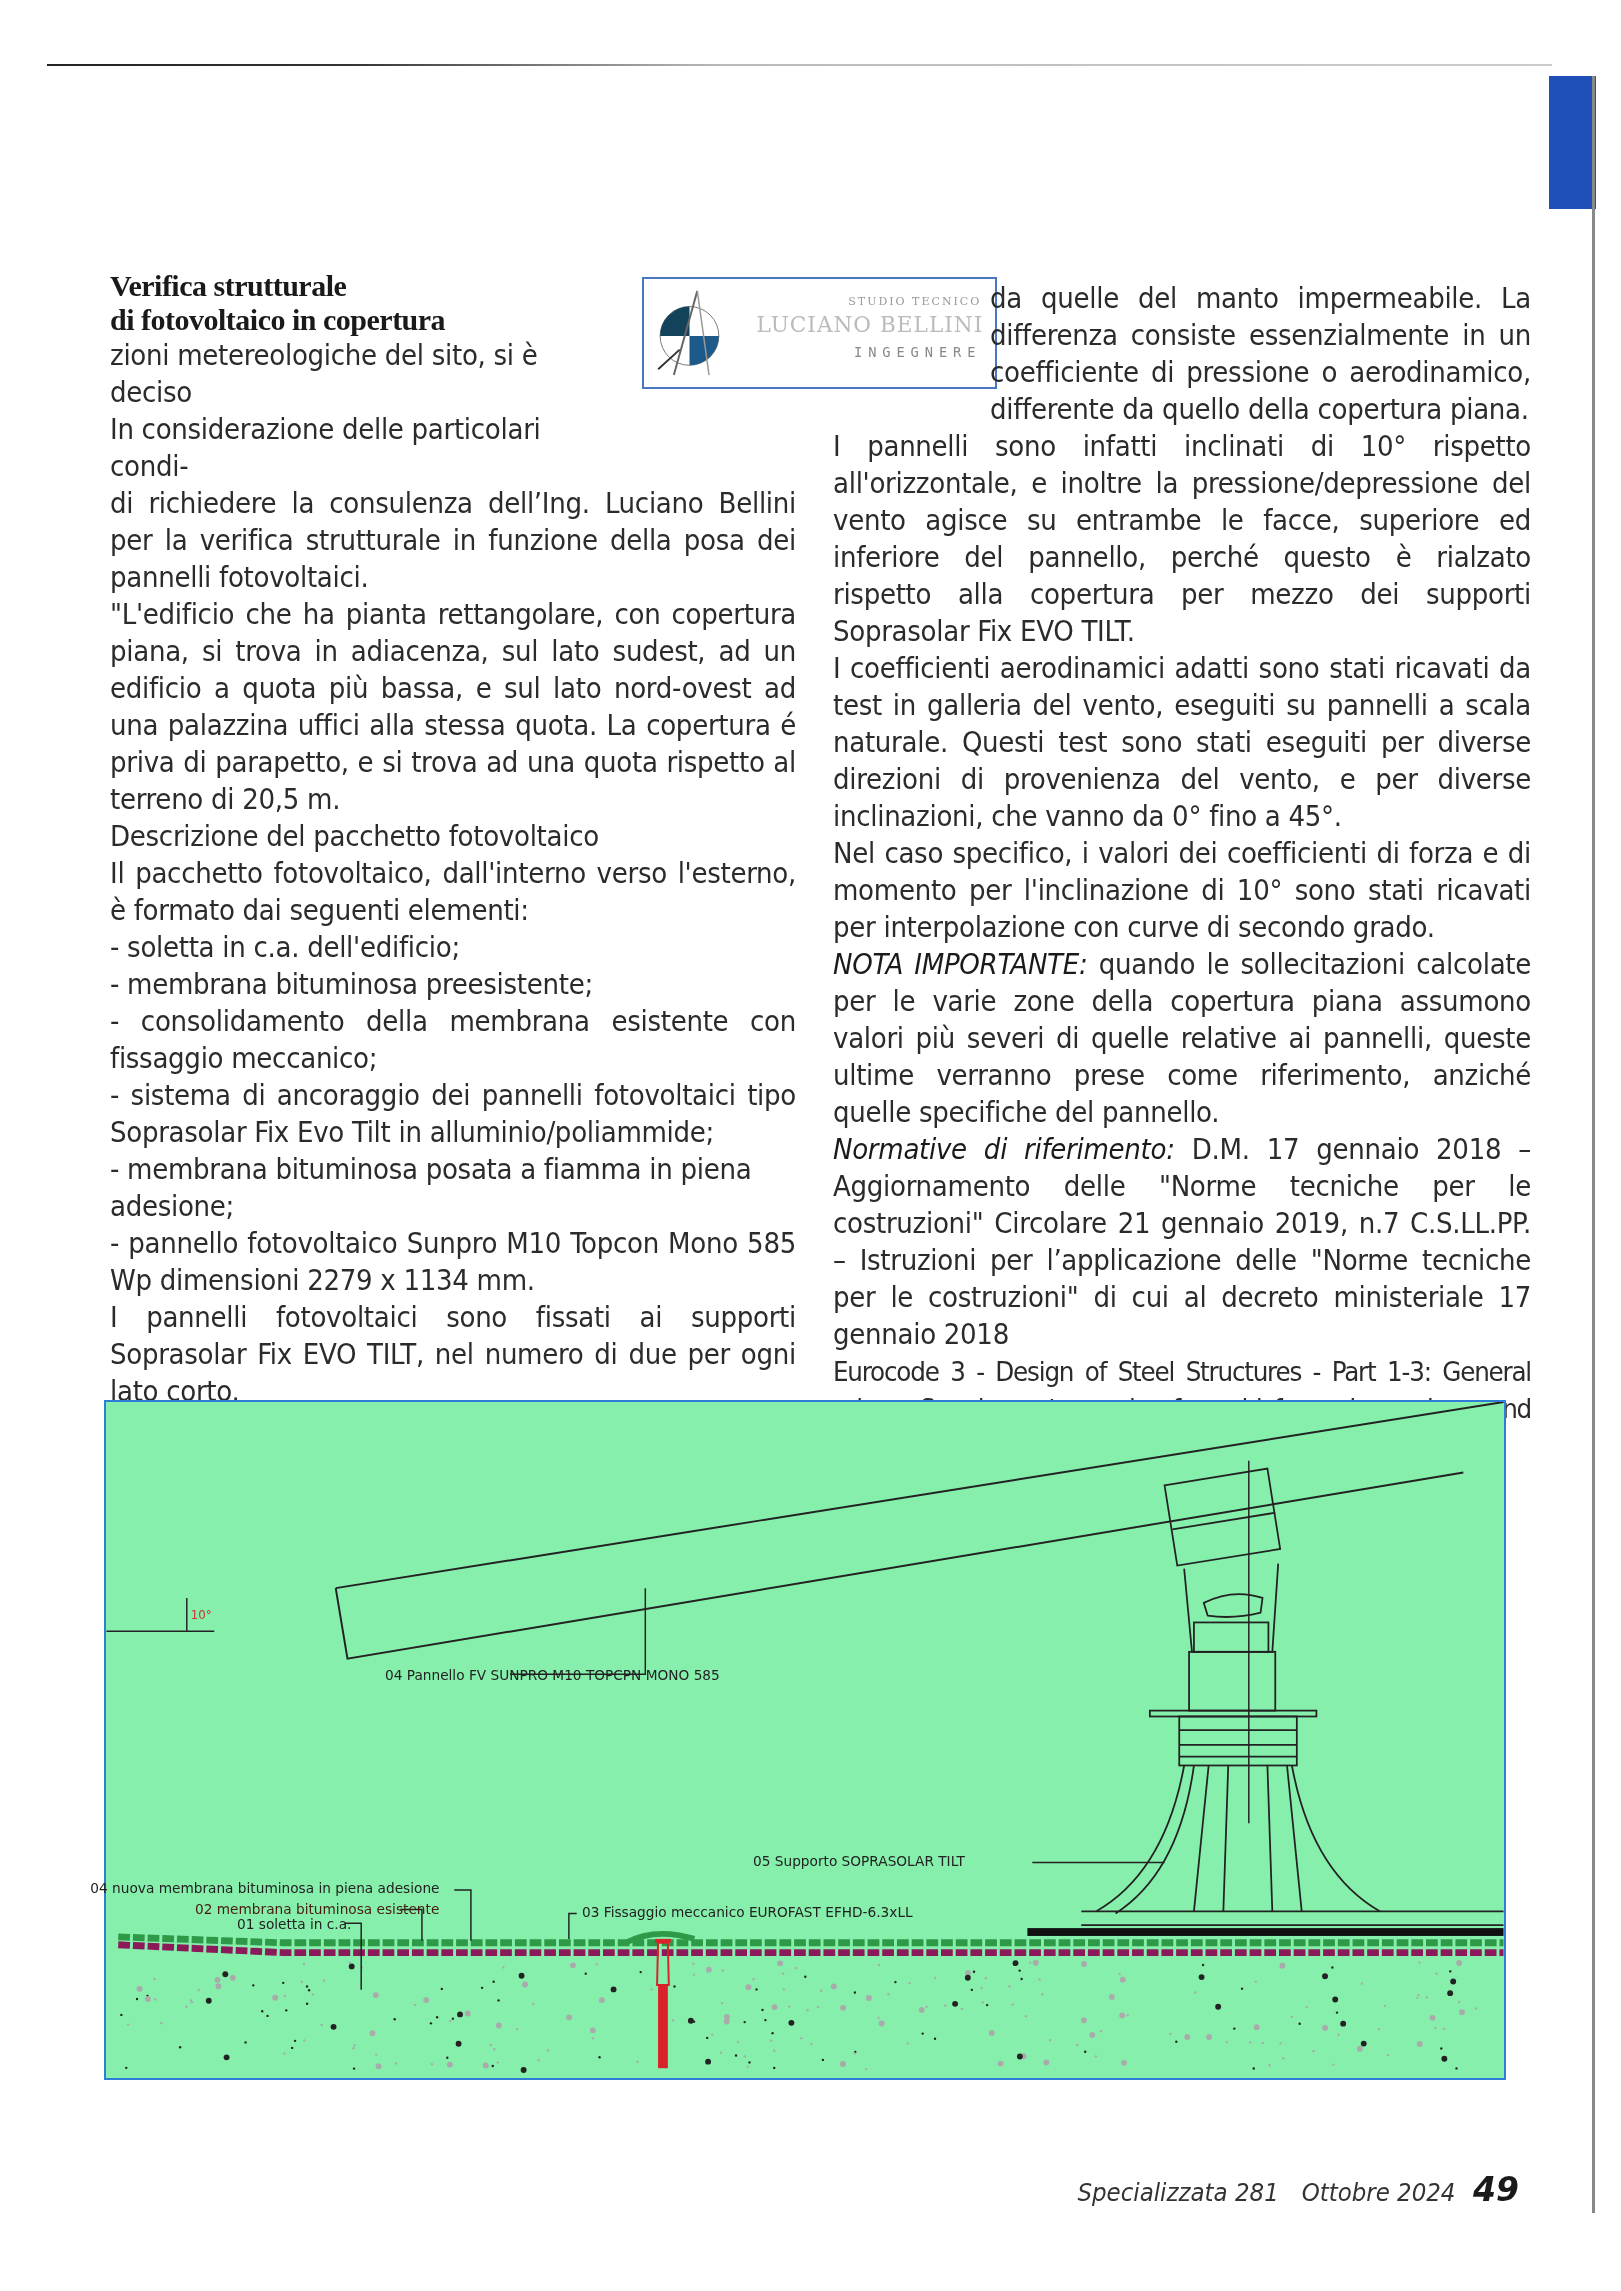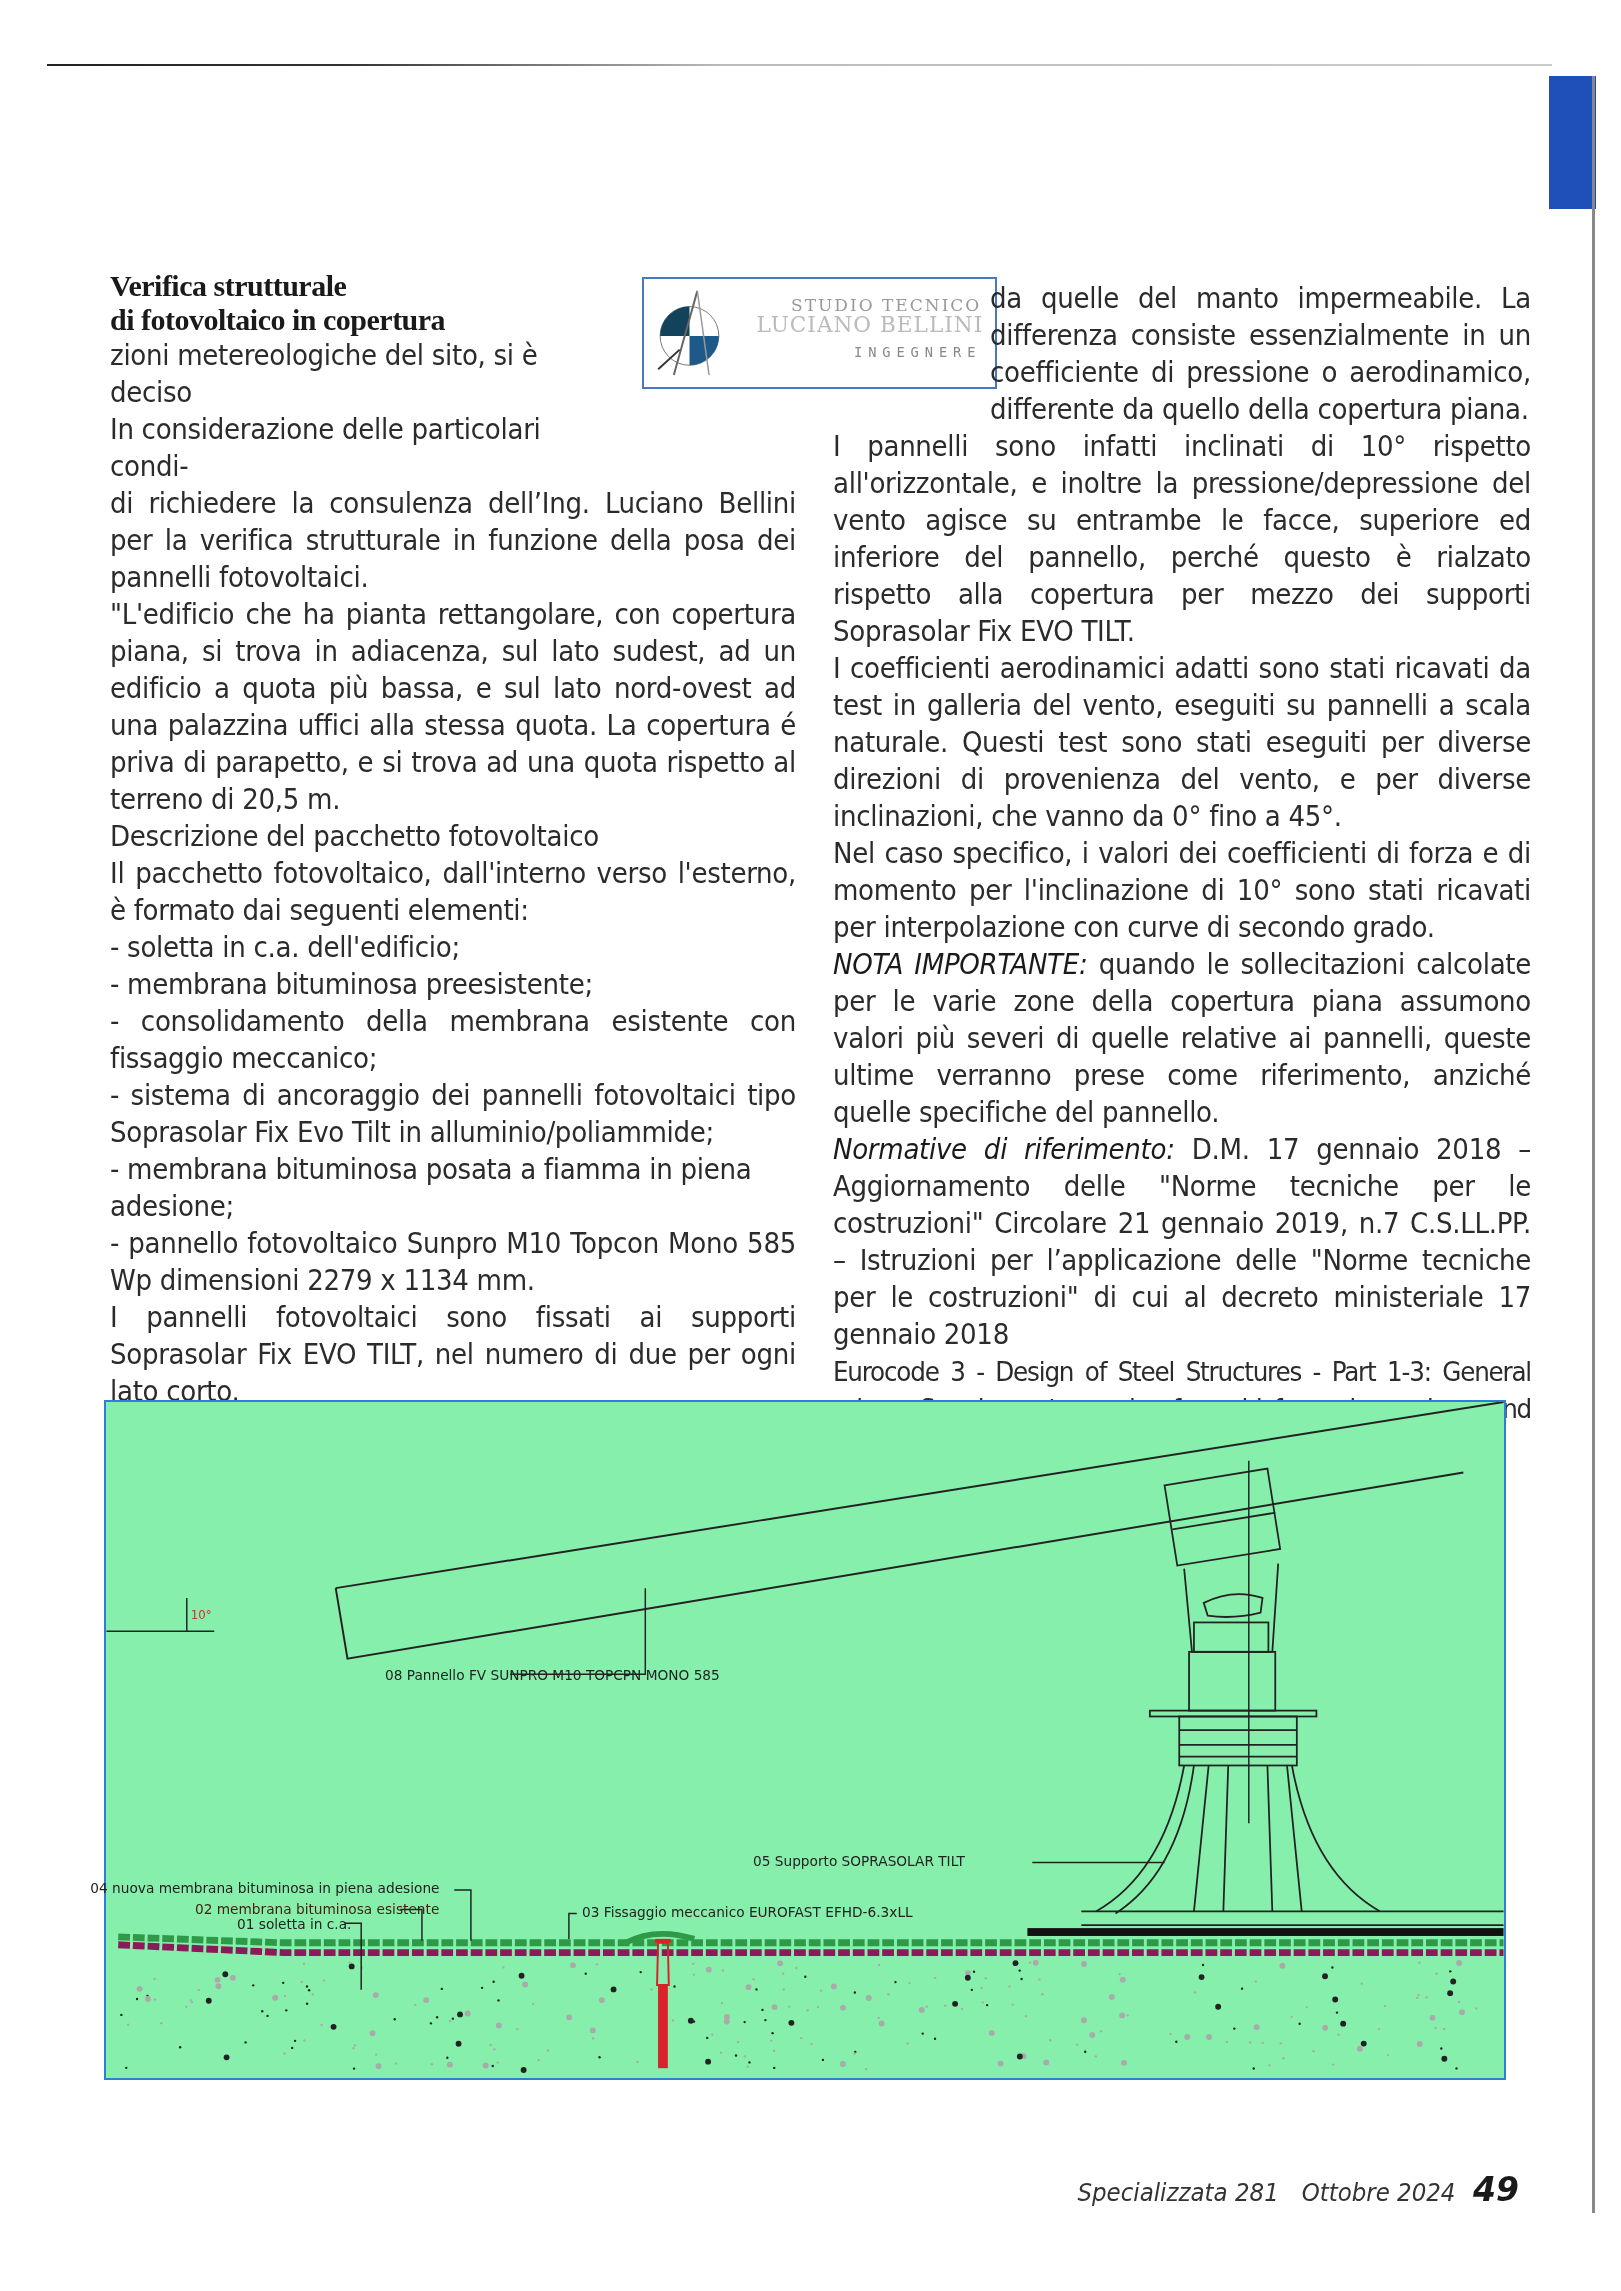--- a/index.html
+++ b/index.html
@@ -9,21 +9,21 @@
               background:linear-gradient(to right,#222 0%,#333 20%,#bbb 45%,#ccc 100%); }
   .blue-tab { position:absolute; left:1549px; top:76px; width:47px; height:133px; background:#1f4fb8; }
   .right-rule { position:absolute; left:1592px; top:76px; width:2.9px; height:2137px; background:#888; }
   .col { position:absolute; font-size:29px; line-height:37px; letter-spacing:-0.3px; }
   .col p { margin:0; }
   .col-left { left:110px; top:269px; width:686px; }
   .col-right { left:833px; top:280px; width:698px; text-align:justify; }
   .title { font-family:Liberation Serif, serif; font-weight:bold; font-size:30px; line-height:34px; color:#1a1a1a; letter-spacing:-0.5px; }
   .logo { position:absolute; left:642px; top:277px; width:351px; height:108px; border:2px solid #4a78c0; background:#fff; }
   .logo .mark { position:absolute; left:9.8px; top:5.9px; width:69px; height:94px; }
-  .logo .studio { position:absolute; right:13.7px; top:15.7px; font-family:"DejaVu Serif", serif; font-size:17px; color:#999; letter-spacing:2px; }
+  .logo .studio { position:absolute; right:13.7px; top:15.7px; font-family:"DejaVu Serif", serif; font-size:11px; color:#999; letter-spacing:2px; }
   .logo .name { position:absolute; right:11.8px; top:33px; font-family:"DejaVu Serif", serif; font-size:21.6px; color:#bbb; letter-spacing:1px; }
   .logo .sub { position:absolute; right:13.7px; top:65px; font-family:"DejaVu Sans Mono", monospace; font-size:13.7px; color:#888; letter-spacing:5.9px; }
   .indent-narrow { width:510px; }
   .bold-it { font-style:italic; color:#1a1a1a; }
   .drawing { position:absolute; left:104px; top:1400px; width:1398px; height:676px; border:2.9px solid #2f7dd6; background:#86efac; }
   .label { position:absolute; font-family:"DejaVu Sans", sans-serif; font-size:13.7px; color:#222; white-space:nowrap; }
   .label.dark-red { color:#4a1b12; }
   .footer { position:absolute; top:2170px; right:102px; font-size:25.5px; font-style:italic; color:#333; }
   .footer .pg { font-family:"DejaVu Sans", sans-serif; font-weight:bold; font-style:italic; font-size:33px; margin-left:17.6px; color:#1a1a1a; }
   .footer .sep { margin:0 7.8px; }
@@ -398,21 +398,21 @@
 
     <g stroke="#222" stroke-width="1.5" fill="none">
       <polyline points="412,278 550,278 550,190"></polyline>
       <polyline points="945,470 1080,470"></polyline>
       <polyline points="355,498 372,498 372,550"></polyline>
       <polyline points="300,518 322,518 322,550"></polyline>
       <polyline points="243,532 260,532 260,600"></polyline>
       <polyline points="480,522 472,522 472,548"></polyline>
     </g>
   </svg>
-  <div class="label" style="left:279px;top:265px">08 Pannello FV  SUNPRO M10 TOPCPN MONO 585</div>
+  <div class="label" style="left:279px;top:265px">04 Pannello FV  SUNPRO M10 TOPCPN MONO 585</div>
   <div class="label" style="left:647px;top:451px">05 Supporto SOPRASOLAR TILT</div>
   <div class="label" style="left:-15.7px;top:478px">04 nuova membrana bituminosa in piena adesione</div>
   <div class="label dark-red" style="left:89px;top:499px">02 membrana bituminosa esistente</div>
   <div class="label" style="left:131px;top:514px">01 soletta in c.a.</div>
   <div class="label" style="left:476px;top:502px">03 Fissaggio meccanico EUROFAST EFHD-6.3xLL</div>
 </div>
 
 <div class="footer">
   <span>Specializzata 281</span><span class="sep"> </span><span>Ottobre 2024</span><span class="pg">49</span>
 </div>

